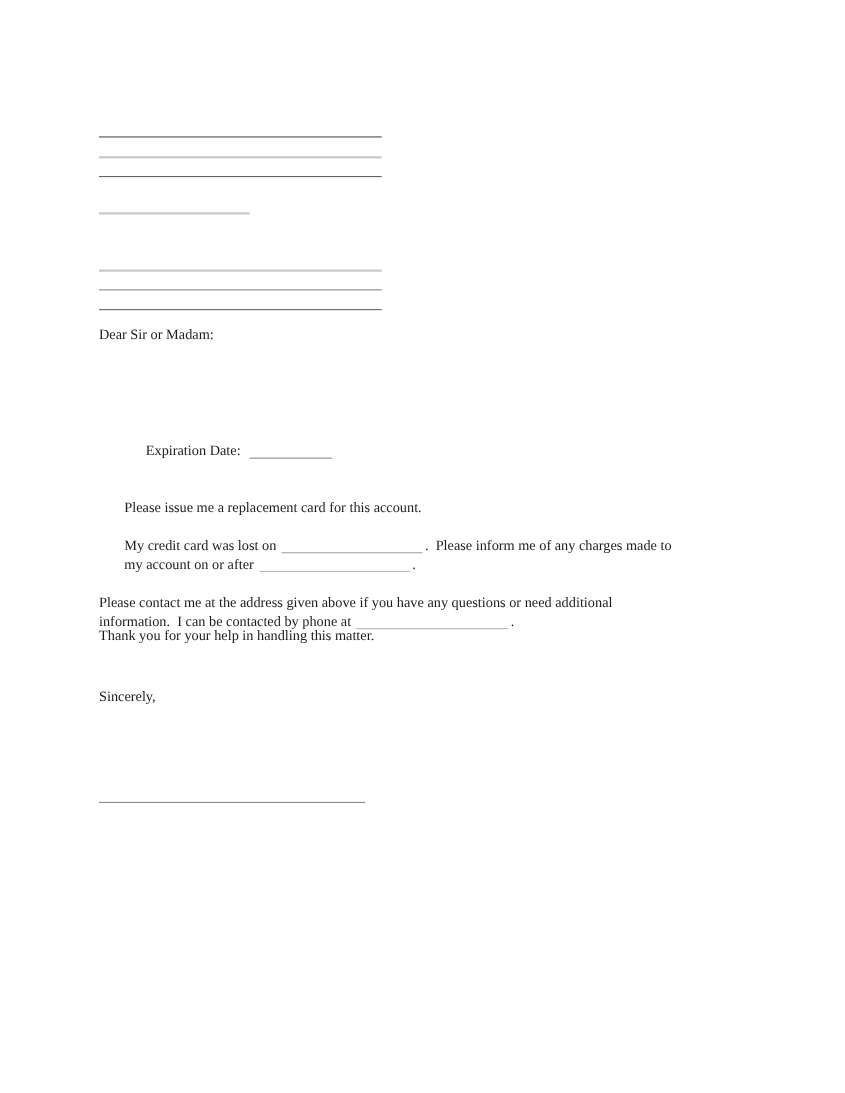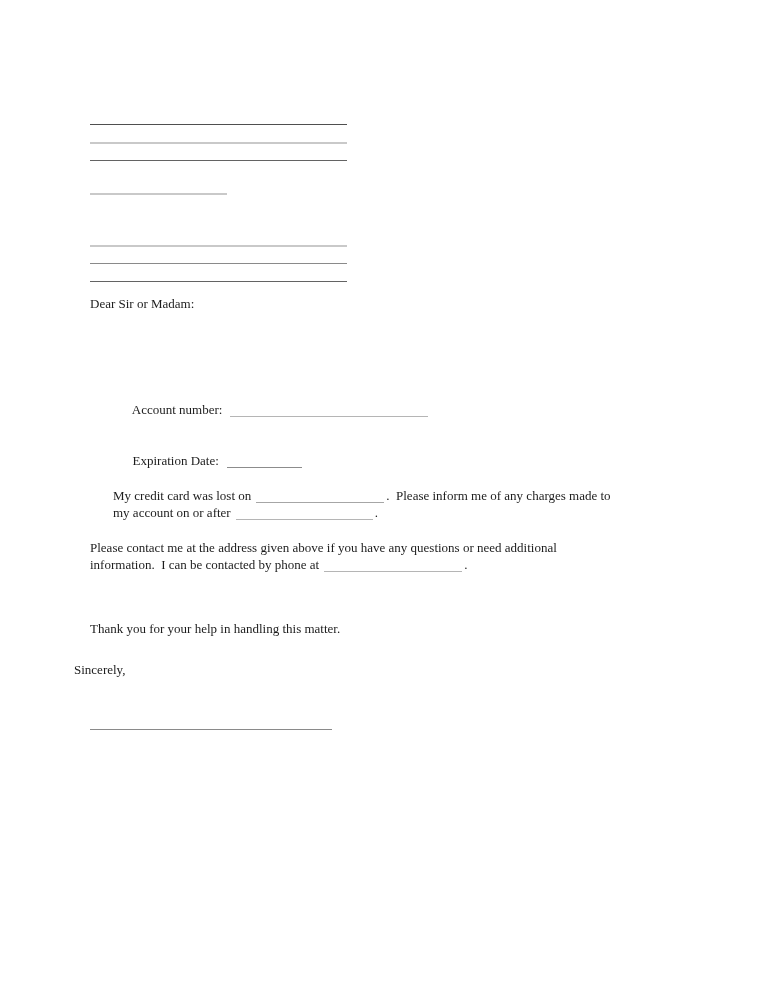--- a/index.html
+++ b/index.html
@@ -54,45 +54,43 @@
     <div class="rule light" style="top:245px; left:90px; width:257px;"></div>
     <div class="rule medium" style="top:263px; left:90px; width:257px;"></div>
     <div class="rule dark2" style="top:281px; left:90px; width:257px;"></div>
   </div>
 
   <div class="abs txt" style="top:296px; left:90px;">Dear Sir or Madam:</div>
 
 
   <div class="abs" style="top:384px; left:113px;">
     <div class="field-row">
-      <span class="txt">Account number:</span><span class="blank shade-light" style="width:198px;"></span>
-    </div>
-    <div class="field-row">
       <span class="txt">Expiration Date:</span><span class="blank shade-dark" style="width:75px;"></span>
     </div>
   </div>
 
+  <div class="abs txt" style="top:453px; left:113px;">Please issue me a replacement card for this account.</div>
 
   <div class="abs para" style="top:487px; left:113px; width:580px;">
     <div>
       <span class="txt">My credit card was lost on</span><span class="blank" style="width:128px;"></span><span class="txt">.  Please inform me of any charges made to</span>
     </div>
     <div>
       <span class="txt">my account on or after</span><span class="blank shade-light" style="width:137px;"></span><span class="txt">.</span>
     </div>
   </div>
 
   <div class="abs para" style="top:539px; left:90px; width:600px;">
     <div>
       <span class="txt">Please contact me at the address given above if you have any questions or need additional</span>
     </div>
     <div>
       <span class="txt">information.  I can be contacted by phone at</span><span class="blank shade-light" style="width:138px;"></span><span class="txt">.</span>
     </div>
   </div>
 
-  <div class="abs txt" style="top:621px; left:90px;">Thank you for your help in handling this matter.</div>
+  <div class="abs txt" style="top:570px; left:90px;">Thank you for your help in handling this matter.</div>
 
-  <div class="abs txt" style="top:625px; left:74px;margin-top:37px;">Sincerely,</div>
+  <div class="abs txt" style="top:625px; left:90px;">Sincerely,</div>
 
   <div class="rule medium" style="top:729px; left:90px; width:242px;"></div>
 
 </div>
 
 </body></html>

